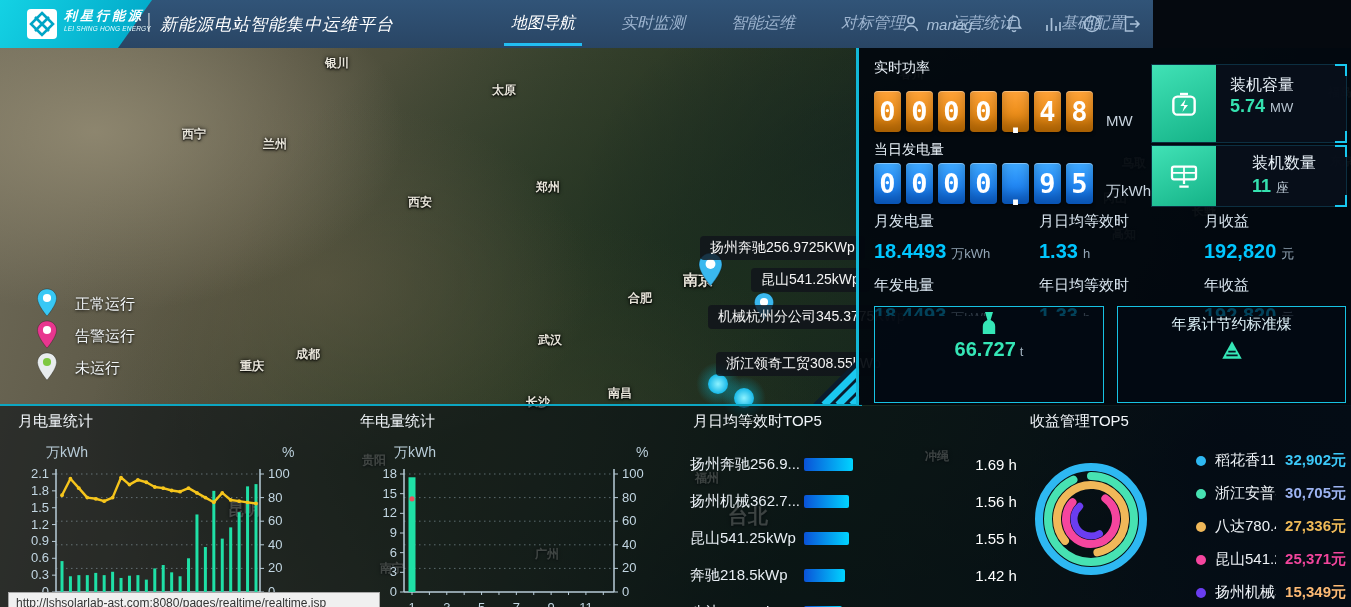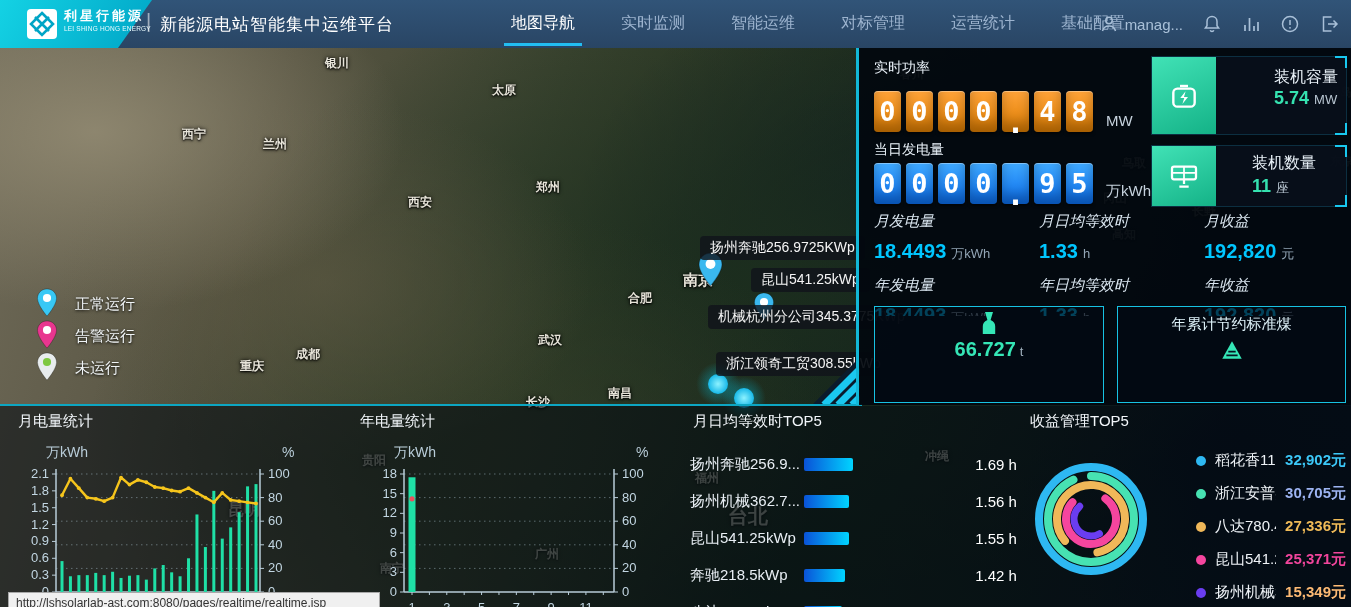--- a/index.html
+++ b/index.html
@@ -1,21 +1,21 @@
 <!DOCTYPE html>
 <html><head>
 <meta charset="utf-8">
 <style>
   html,body{margin:0;padding:0;background:#000;}
   #app{position:relative;width:1351px;height:607px;overflow:hidden;background:#05090f;
        font-family:"Liberation Sans","DejaVu Sans",sans-serif;}
 
   
-  .header{position:absolute;top:0;left:0;width:1351px;height:48px;z-index:20;
-          background:linear-gradient(180deg,#315478,#294564);display:flex;align-items:center;}
+  .header{position:absolute;top:0;left:0;width:1153px;height:48px;z-index:20;
+          background:linear-gradient(180deg,#315478,#294564);display:flex;align-items:center;font-style:italic;}
   .logo-bg{position:absolute;left:0;top:0;width:152px;height:48px;
            background:linear-gradient(120deg,#14d2e4,#00a5c6);
            clip-path:polygon(0 0,152px 0,118px 48px,0 48px);}
   .logo-mark{position:absolute;left:27px;top:9px;width:30px;height:30px;}
   .brand{position:absolute;left:64px;top:9px;line-height:1;}
   .brand-cn{font-size:13px;font-weight:bold;color:#fff;letter-spacing:3px;}
   .brand-en{font-size:6.5px;color:#eafcff;margin-top:4px;letter-spacing:.2px;}
   .hdr-sep{position:absolute;left:146px;top:10px;color:rgba(255,255,255,.55);font-size:20px;font-weight:200;}
   .app-title{position:absolute;left:160px;top:13px;color:#fff;font-size:17px;letter-spacing:1px;}
   .nav{position:absolute;left:488px;top:0;height:48px;display:flex;}
@@ -70,21 +70,21 @@
   .mini-card .corner{position:absolute;width:10px;height:10px;border-color:#18c8f0;border-style:solid;}
   .mini-card .c-tr{top:-1px;right:-1px;border-width:2px 2px 0 0;}
   .mini-card .c-br{bottom:-1px;right:-1px;border-width:0 2px 2px 0;}
   .mini-icon{width:64px;flex:0 0 auto;background:linear-gradient(155deg,#41e2b6,#14b287);
              display:flex;align-items:center;justify-content:center;}
   .mini-body{flex:1;padding:10px 0 0 14px;}
   .mini-label{color:#e9f1f8;font-size:16px;}
   .mini-value{font-size:18px;font-weight:bold;color:#35e2b0;}
   .mini-unit{font-size:13px;font-weight:normal;color:#b9c6d2;margin-left:5px;}
   .stat{position:absolute;width:160px;}
-  .stat-label{color:#dce8f2;font-size:15px;font-style:italic;}
+  .stat-label{color:#dce8f2;font-size:15px;}
   .stat-vwrap{margin-top:9px;}
   .stat-vwrap.clip{height:12px;overflow:hidden;}
   .stat-value{font-size:20px;font-weight:bold;color:#00c6ff;display:inline;}
   .stat-unit{font-size:13px;color:#93a5b5;margin-left:5px;}
   .eco-card{position:absolute;top:258px;height:95px;border:1px solid #17c2e2;background:rgba(3,10,20,.7);
             text-align:center;}
   .eco-title{color:#dff3fa;font-size:15px;margin-top:8px;}
   .eco-icon{height:28px;margin-top:3px;}
   .eco-value{font-size:20px;font-weight:bold;color:#35e6b6;}
   .eco-unit{font-size:13px;font-weight:normal;color:#9fb0bd;margin-left:4px;}
@@ -266,21 +266,21 @@
         <div class="digit blue">0</div>
         <div class="digit blue">0</div>
         <div class="digit blue">0</div>
         <div class="digit blue">0</div>
         <div class="digit blue dot">.</div>
         <div class="digit blue">9</div>
         <div class="digit blue">5</div>
         <div class="digit-unit">万kWh</div>
       </div>
 
-    <div class="mini-card" style="top:8px;height:77px;gap:44px;">
+    <div class="mini-card" style="top:16px;height:77px;">
       <span class="corner c-tr"></span>
         <span class="corner c-br"></span>
       <div class="mini-icon">
         <svg width="32" height="32" viewBox="0 0 24 24">
           <rect x="4" y="6.5" width="16" height="13.5" rx="3" fill="none" stroke="#fff" stroke-width="1.8"></rect>
           <path d="M9 4.5h6" stroke="#fff" stroke-width="1.8"></path>
           <path d="M13.2 8.5l-4 5h3L10.8 18l4.2-5.2h-3z" fill="#fff"></path>
           </svg>
       </div>
       <div class="mini-body">

